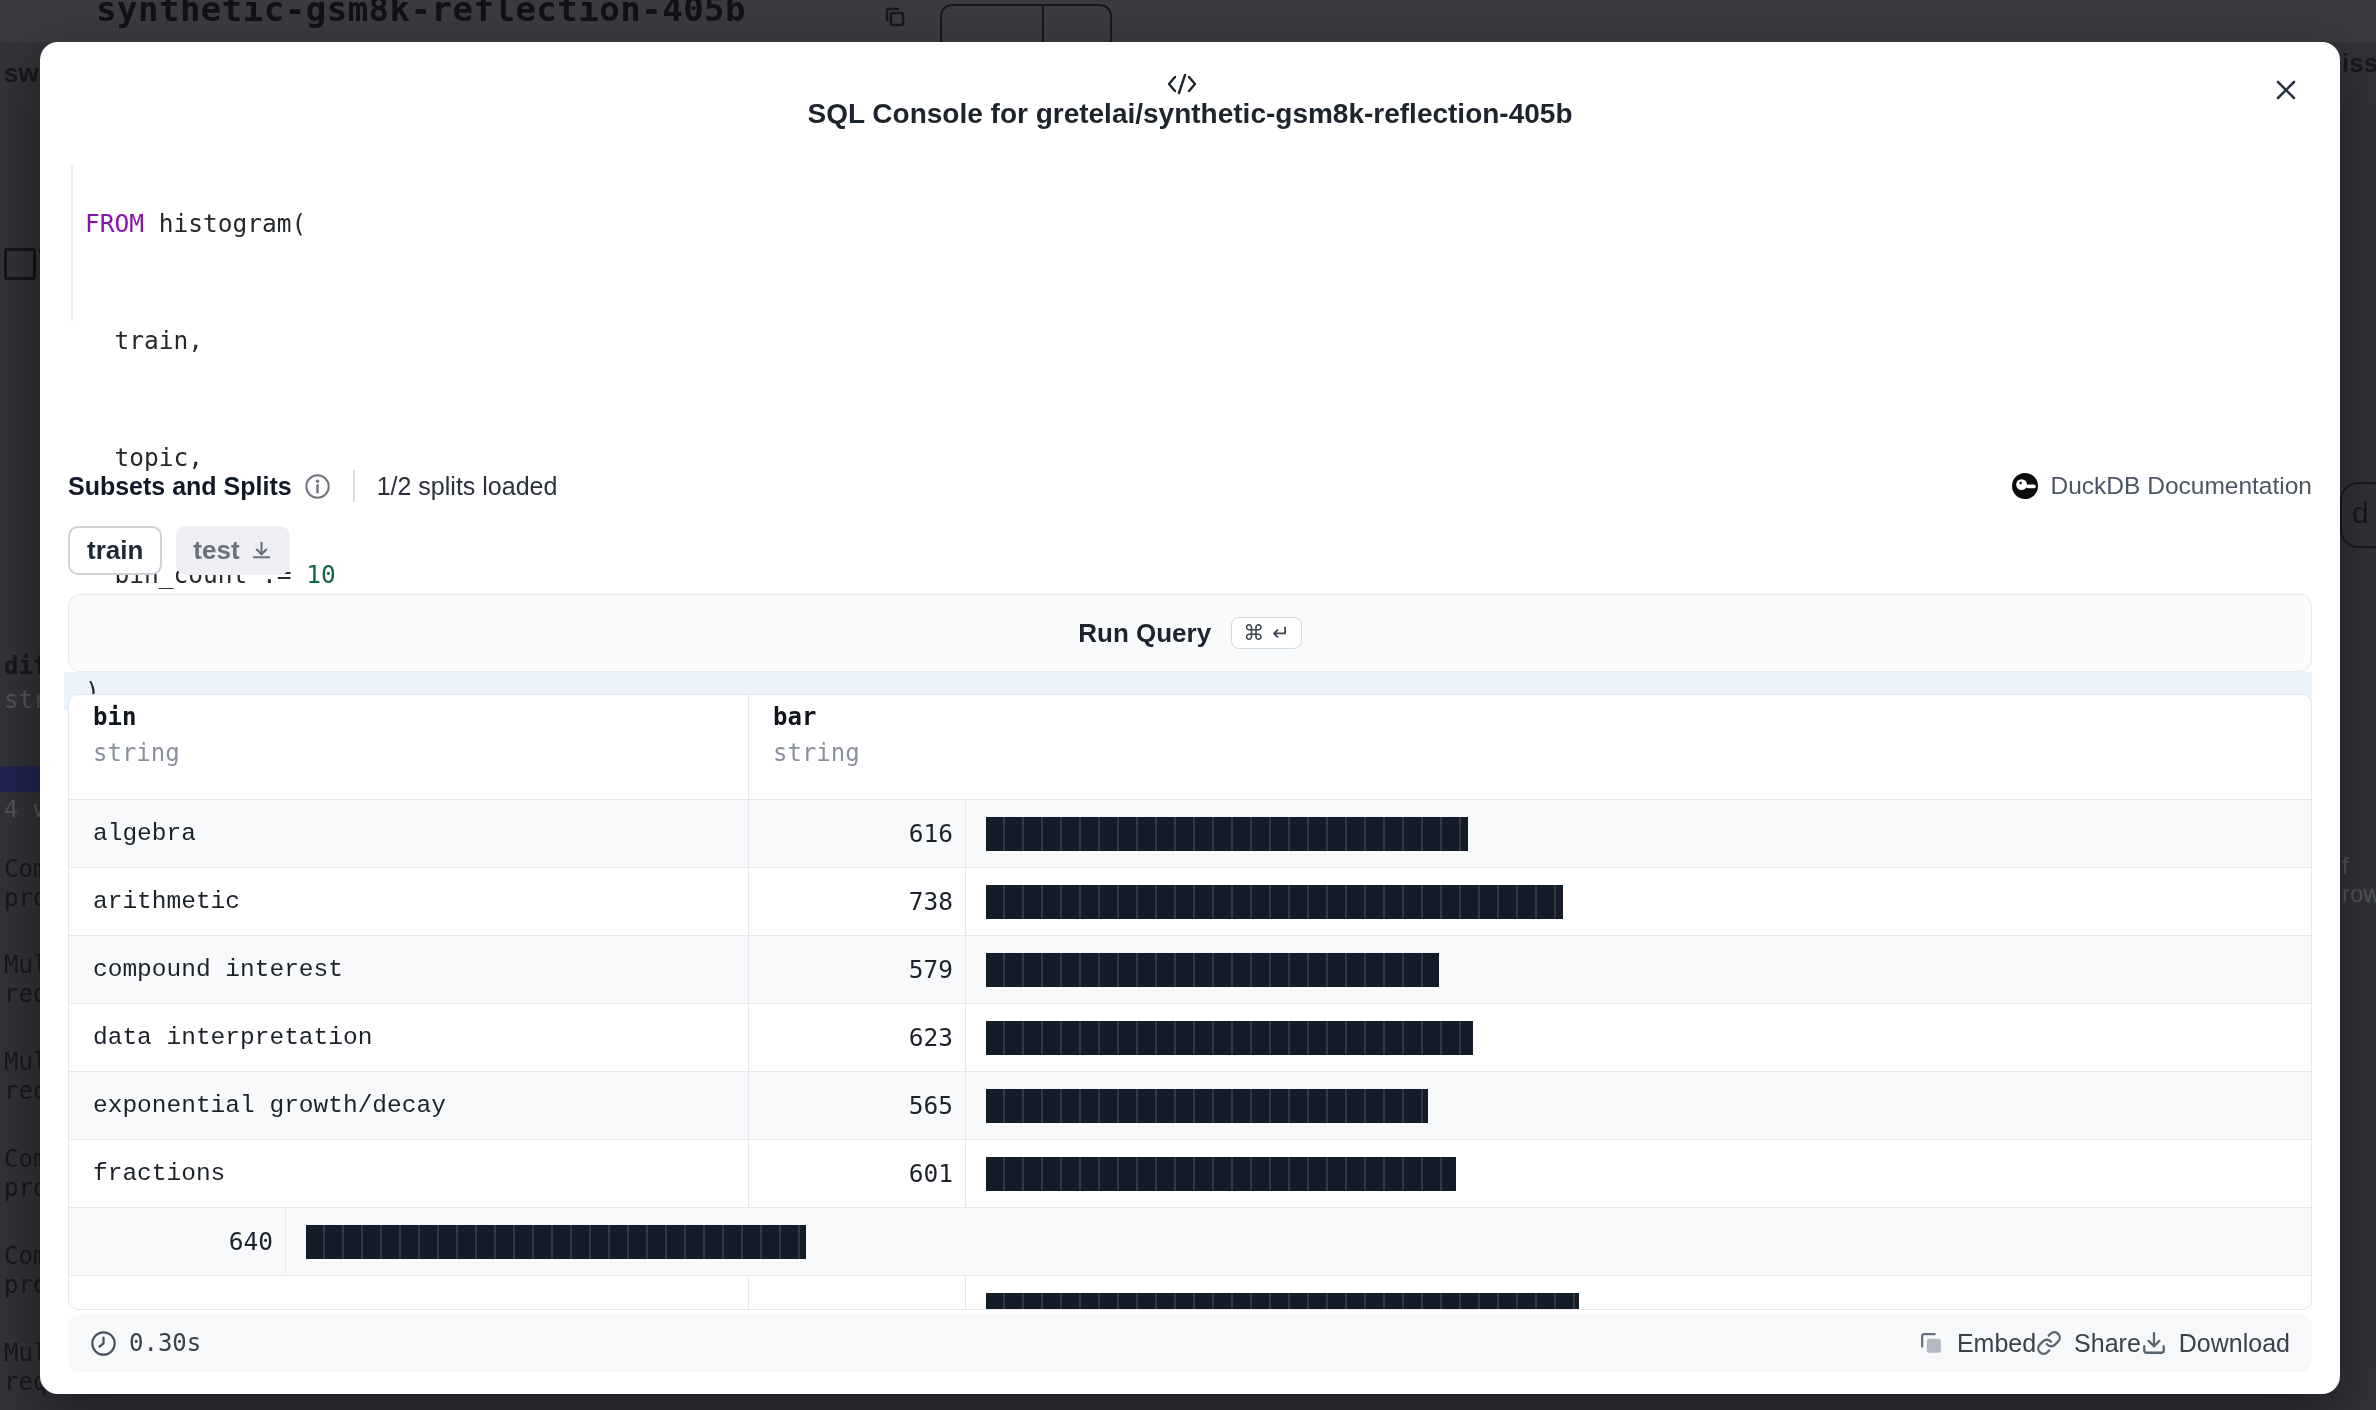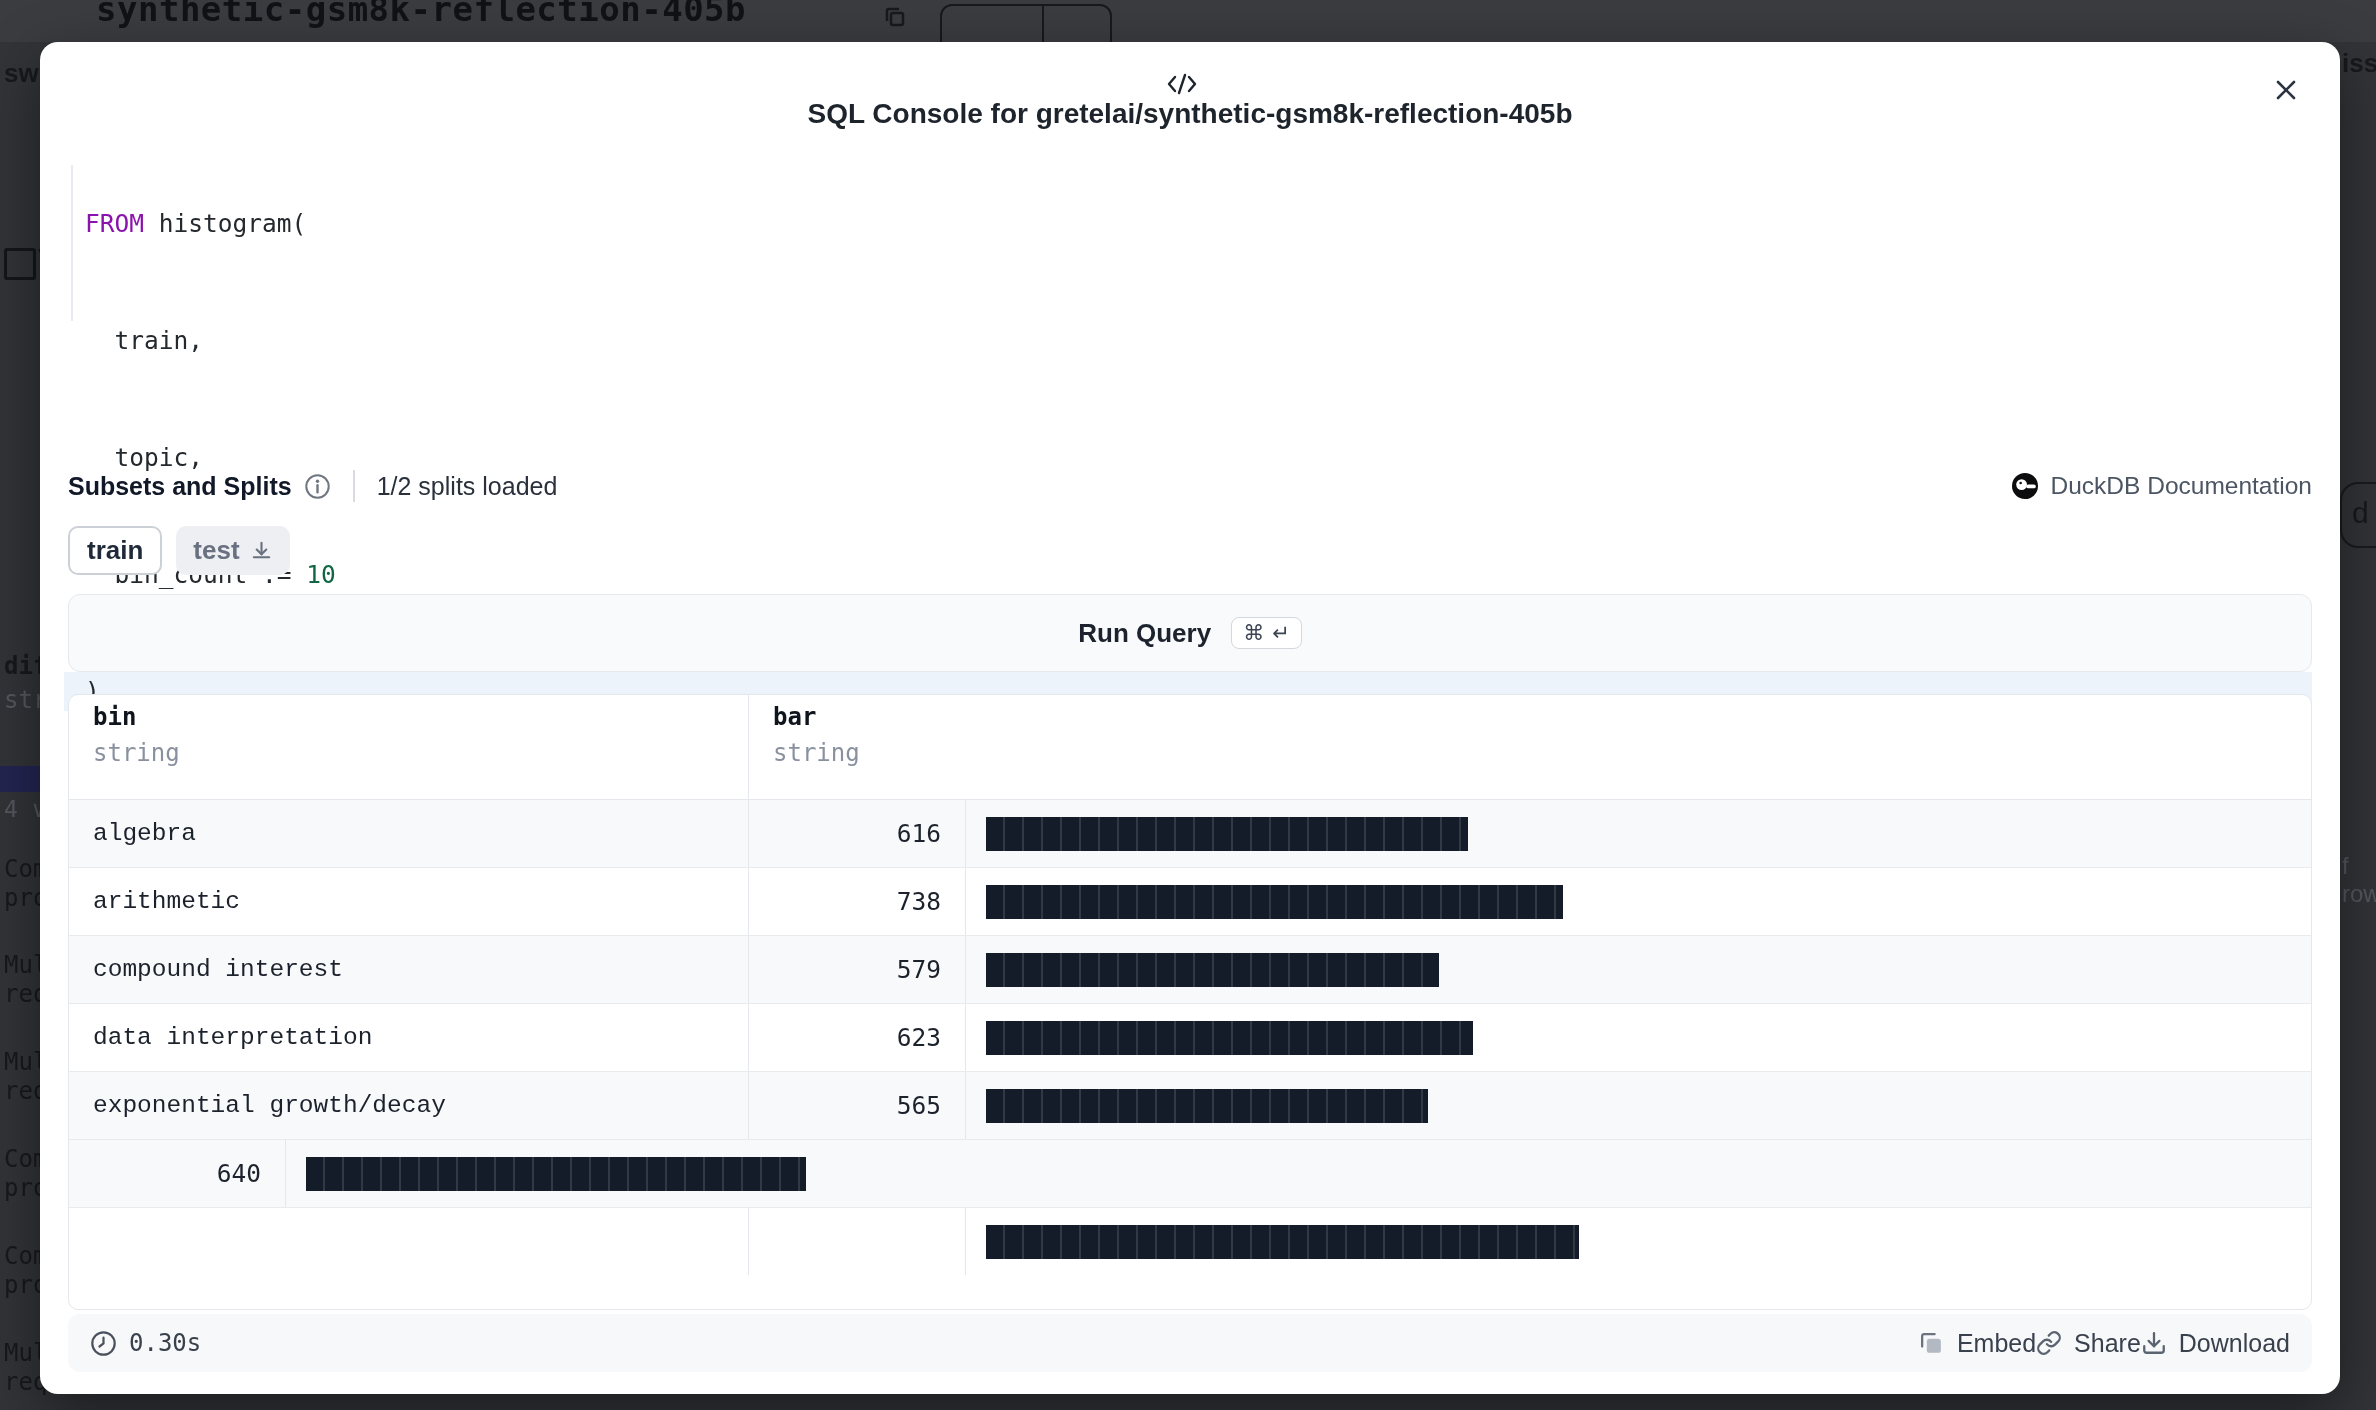--- a/index.html
+++ b/index.html
@@ -72,21 +72,21 @@
   .th-name{font-size:24px;font-weight:bold;color:#10151d;}
   .th-type{font-size:24px;color:#8a919e;margin-top:8px;}
   .col-bin{width:680px;border-right:1px solid #e4e7eb;box-sizing:border-box;flex:0 0 auto;}
   .col-count{width:217px;border-right:1px solid #e4e7eb;box-sizing:border-box;flex:0 0 auto;}
   .col-bar{flex:1 1 auto;}
   .trow{display:flex;height:67px;border-top:1px solid #e8eaed;align-items:stretch;}
   .trow:first-child{border-top:none;}
   .trow.stripe{background:#f8f9fb;}
   .td{display:flex;align-items:center;box-sizing:border-box;font-size:24.5px;color:#1c222c;}
   .td.col-bin{padding-left:24px;font-family:Liberation Mono, monospace;}
-  .td.col-count{justify-content:flex-end;padding-right:24px;}
+  .td.col-count{justify-content:flex-end;padding-right:12px;}
   .td.col-bar{padding-left:20px;}
   .hbar{height:34px;background:#141b29;
         background-image:repeating-linear-gradient(90deg,rgba(255,255,255,0) 0 17px,rgba(255,255,255,.13) 17px 19px);}
 
   
   .m-footer{position:absolute;left:28px;right:28px;top:1272px;height:58px;background:#f7f8fa;border-radius:12px;
             display:flex;align-items:center;padding:0 22px;box-sizing:border-box;}
   .f-time{display:flex;align-items:center;gap:12px;font-family:"DejaVu Sans Mono",monospace;
           font-size:24px;color:#39414d;}
   .f-actions{margin-left:auto;display:flex;align-items:center;}
@@ -257,20 +257,27 @@
             <div class="td col-count">623</div>
             <div class="td col-bar">
               <div class="hbar" style="width: 487px;"></div>
             </div>
           </div>
           <div class="trow stripe">
             <div class="td col-bin">exponential growth/decay</div>
             <div class="td col-count">565</div>
             <div class="td col-bar">
               <div class="hbar" style="width: 442px;"></div>
+            </div>
+          </div>
+          <div class="trow">
+            <div class="td col-bin">fractions</div>
+            <div class="td col-count">601</div>
+            <div class="td col-bar">
+              <div class="hbar" style="width: 470px;"></div>
             </div>
           </div>
           <div class="trow stripe">
             <div class="td col-count">640</div>
             <div class="td col-bar">
               <div class="hbar" style="width: 500px;"></div>
             </div>
           </div>
           <div class="trow">
             <div class="td col-bin"></div>

